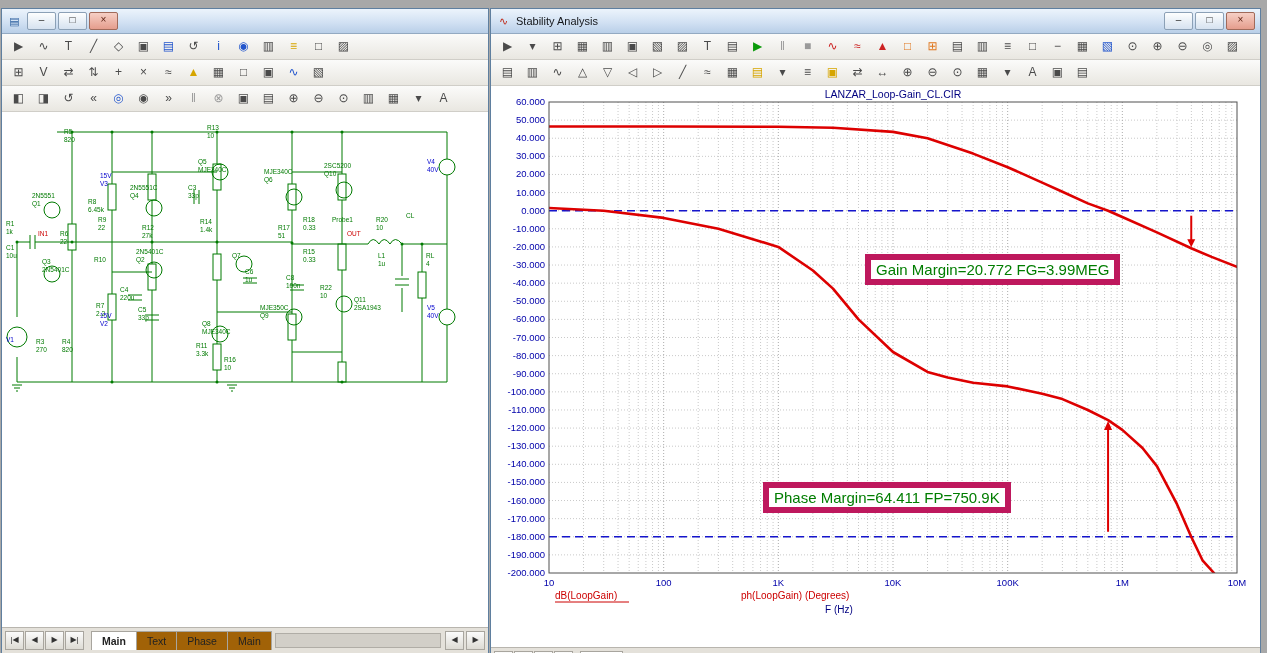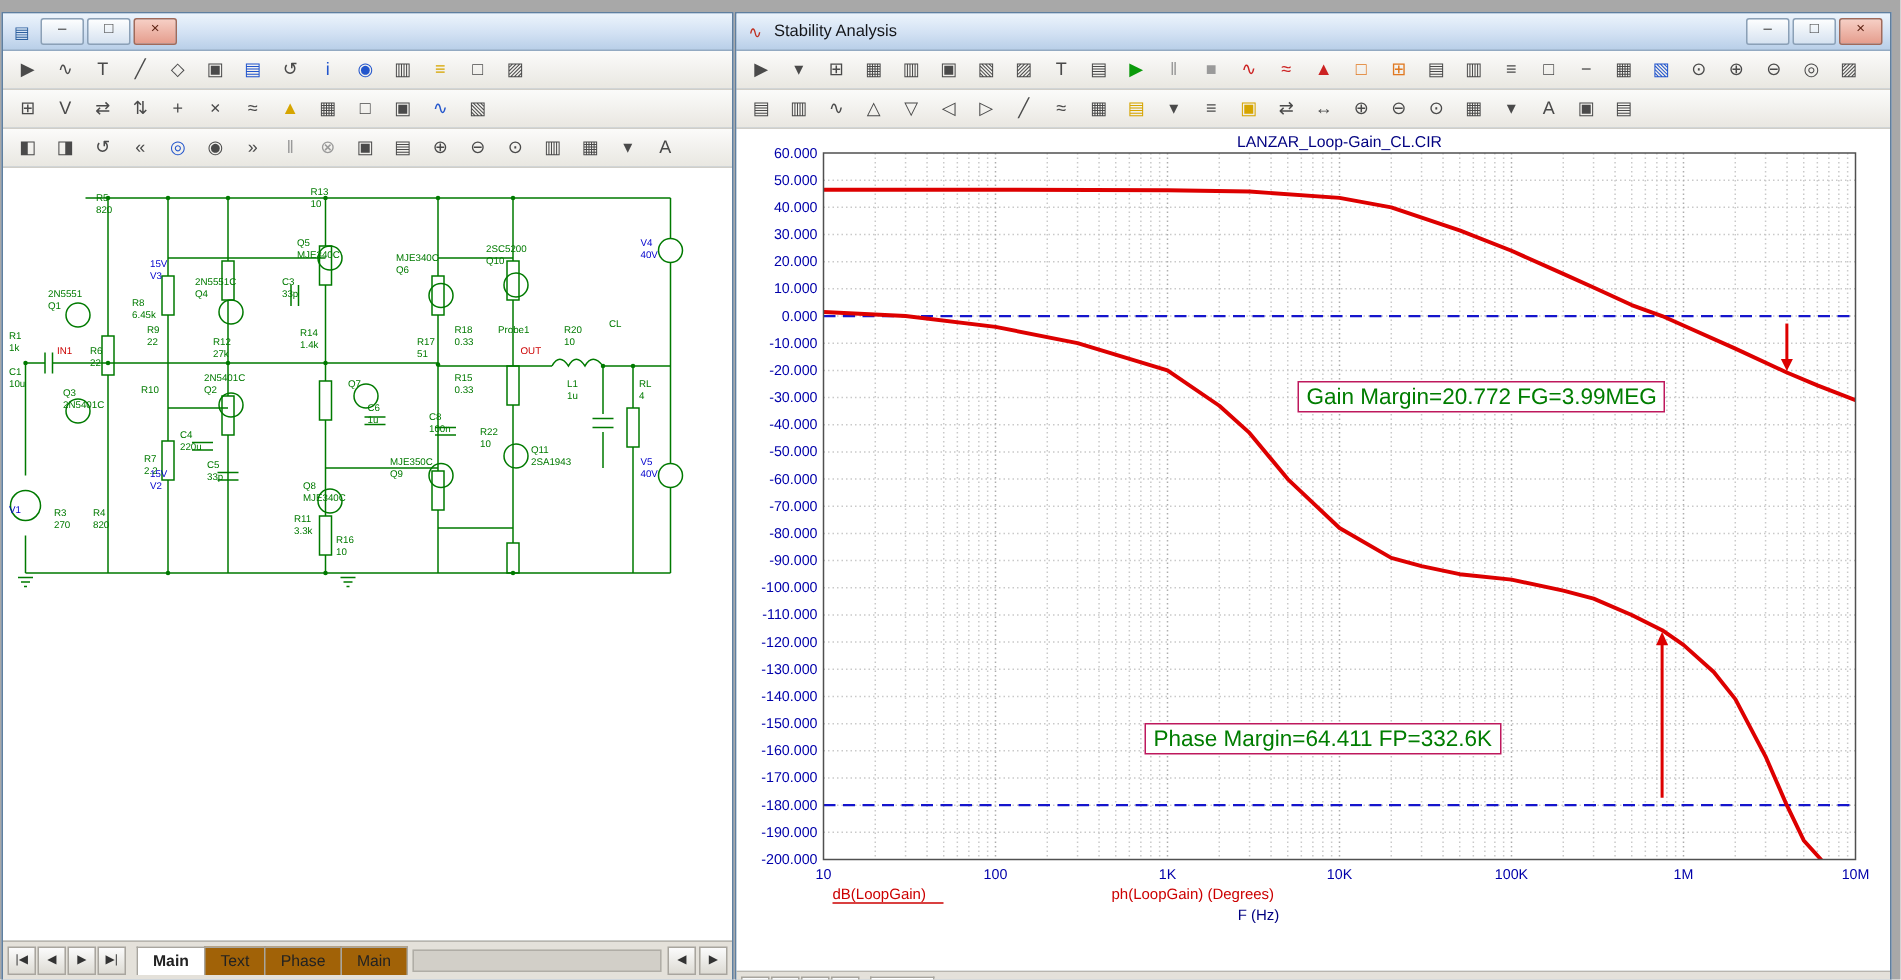--- a/index.html
+++ b/index.html
@@ -28,21 +28,21 @@
   .plot-client{position:relative;height:561px;background:#ffffff;overflow:hidden;}
   .bottombar{height:25px;display:flex;align-items:center;gap:2px;padding:0 3px;
              background:#e4e1da;border-top:1px solid #b8b5ae;font-size:10px;}
   .navbtn{min-width:17px;height:17px;line-height:16px;text-align:center;font-size:8px;color:#333;
           background:linear-gradient(#fbfbfb,#dddbd4);border:1px solid #a8a59e;}
   .tabbar{display:flex;align-items:center;height:100%;margin-left:5px;}
   .tab{padding:3px 10px;border:1px solid #a8a59e;border-bottom:none;background:#a16207;
        font-size:10.5px;color:#222;margin-right:-1px;}
   .tab.sel{background:#ffffff;font-weight:bold;}
   .hscroll-track{flex:1;height:13px;background:#d2cfc8;border:1px solid #b0ada6;margin:0 2px;}
-  .annot{position:absolute;border:1px solid #be185d;background:#fff;color:#007d00;
+  .annot{position:absolute;border:6px solid #be185d;background:#fff;color:#007d00;
          font-size:15px;padding:1px 5px;white-space:nowrap;}
   #gm-annot{left:374px;top:168px;}
   #pm-annot{left:272px;top:396px;}
   svg text{font-family:"Liberation Sans",sans-serif;}
   .sl-g{fill:#007a00}.sl-r{fill:#cc0000}.sl-b{fill:#0000cc}
   #schem-labels text{font-size:6.5px;}
   .grid{stroke:#c9c9c9;stroke-dasharray:1 2;stroke-width:1}
   .grid-major{stroke:#adadad;stroke-dasharray:1 2;stroke-width:1}
   .refline{stroke:#1515cc;stroke-width:1.5;stroke-dasharray:8 5}
   .curve{fill:none;stroke:#dd0000;stroke-width:2.6;stroke-linejoin:round;stroke-linecap:round}
@@ -506,21 +506,21 @@
           <text x="516.6666666666667" y="500" class="ticklabel" text-anchor="middle">100K</text>
           <text x="631.3333333333334" y="500" class="ticklabel" text-anchor="middle">1M</text>
           <text x="746" y="500" class="ticklabel" text-anchor="middle">10M</text>
           <text x="402" y="12" class="plottitle" text-anchor="middle">LANZAR_Loop-Gain_CL.CIR</text>
           <text x="64" y="513" class="legend">dB(LoopGain)</text>
           <line x1="64" x2="138" y1="516" y2="516" class="legendline"></line>
           <text x="250" y="513" class="legend">ph(LoopGain) (Degrees)</text>
           <text x="348" y="527" class="xlabel" text-anchor="middle">F (Hz)</text>
         </svg>
       <div class="annot" id="gm-annot">Gain Margin=20.772 FG=3.99MEG</div>
-      <div class="annot" id="pm-annot">Phase Margin=64.411 FP=332.6K</div>
+      <div class="annot" id="pm-annot">Phase Margin=64.411 FP=750.9K</div>
     </div>
 
     <div class="bottombar">
       <span style="display:flex;gap:1px">
           <span class="navbtn">|◀</span>
           <span class="navbtn">◀</span>
           <span class="navbtn">▶</span>
           <span class="navbtn">▶|</span>
         </span>
       <span class="tabbar">

